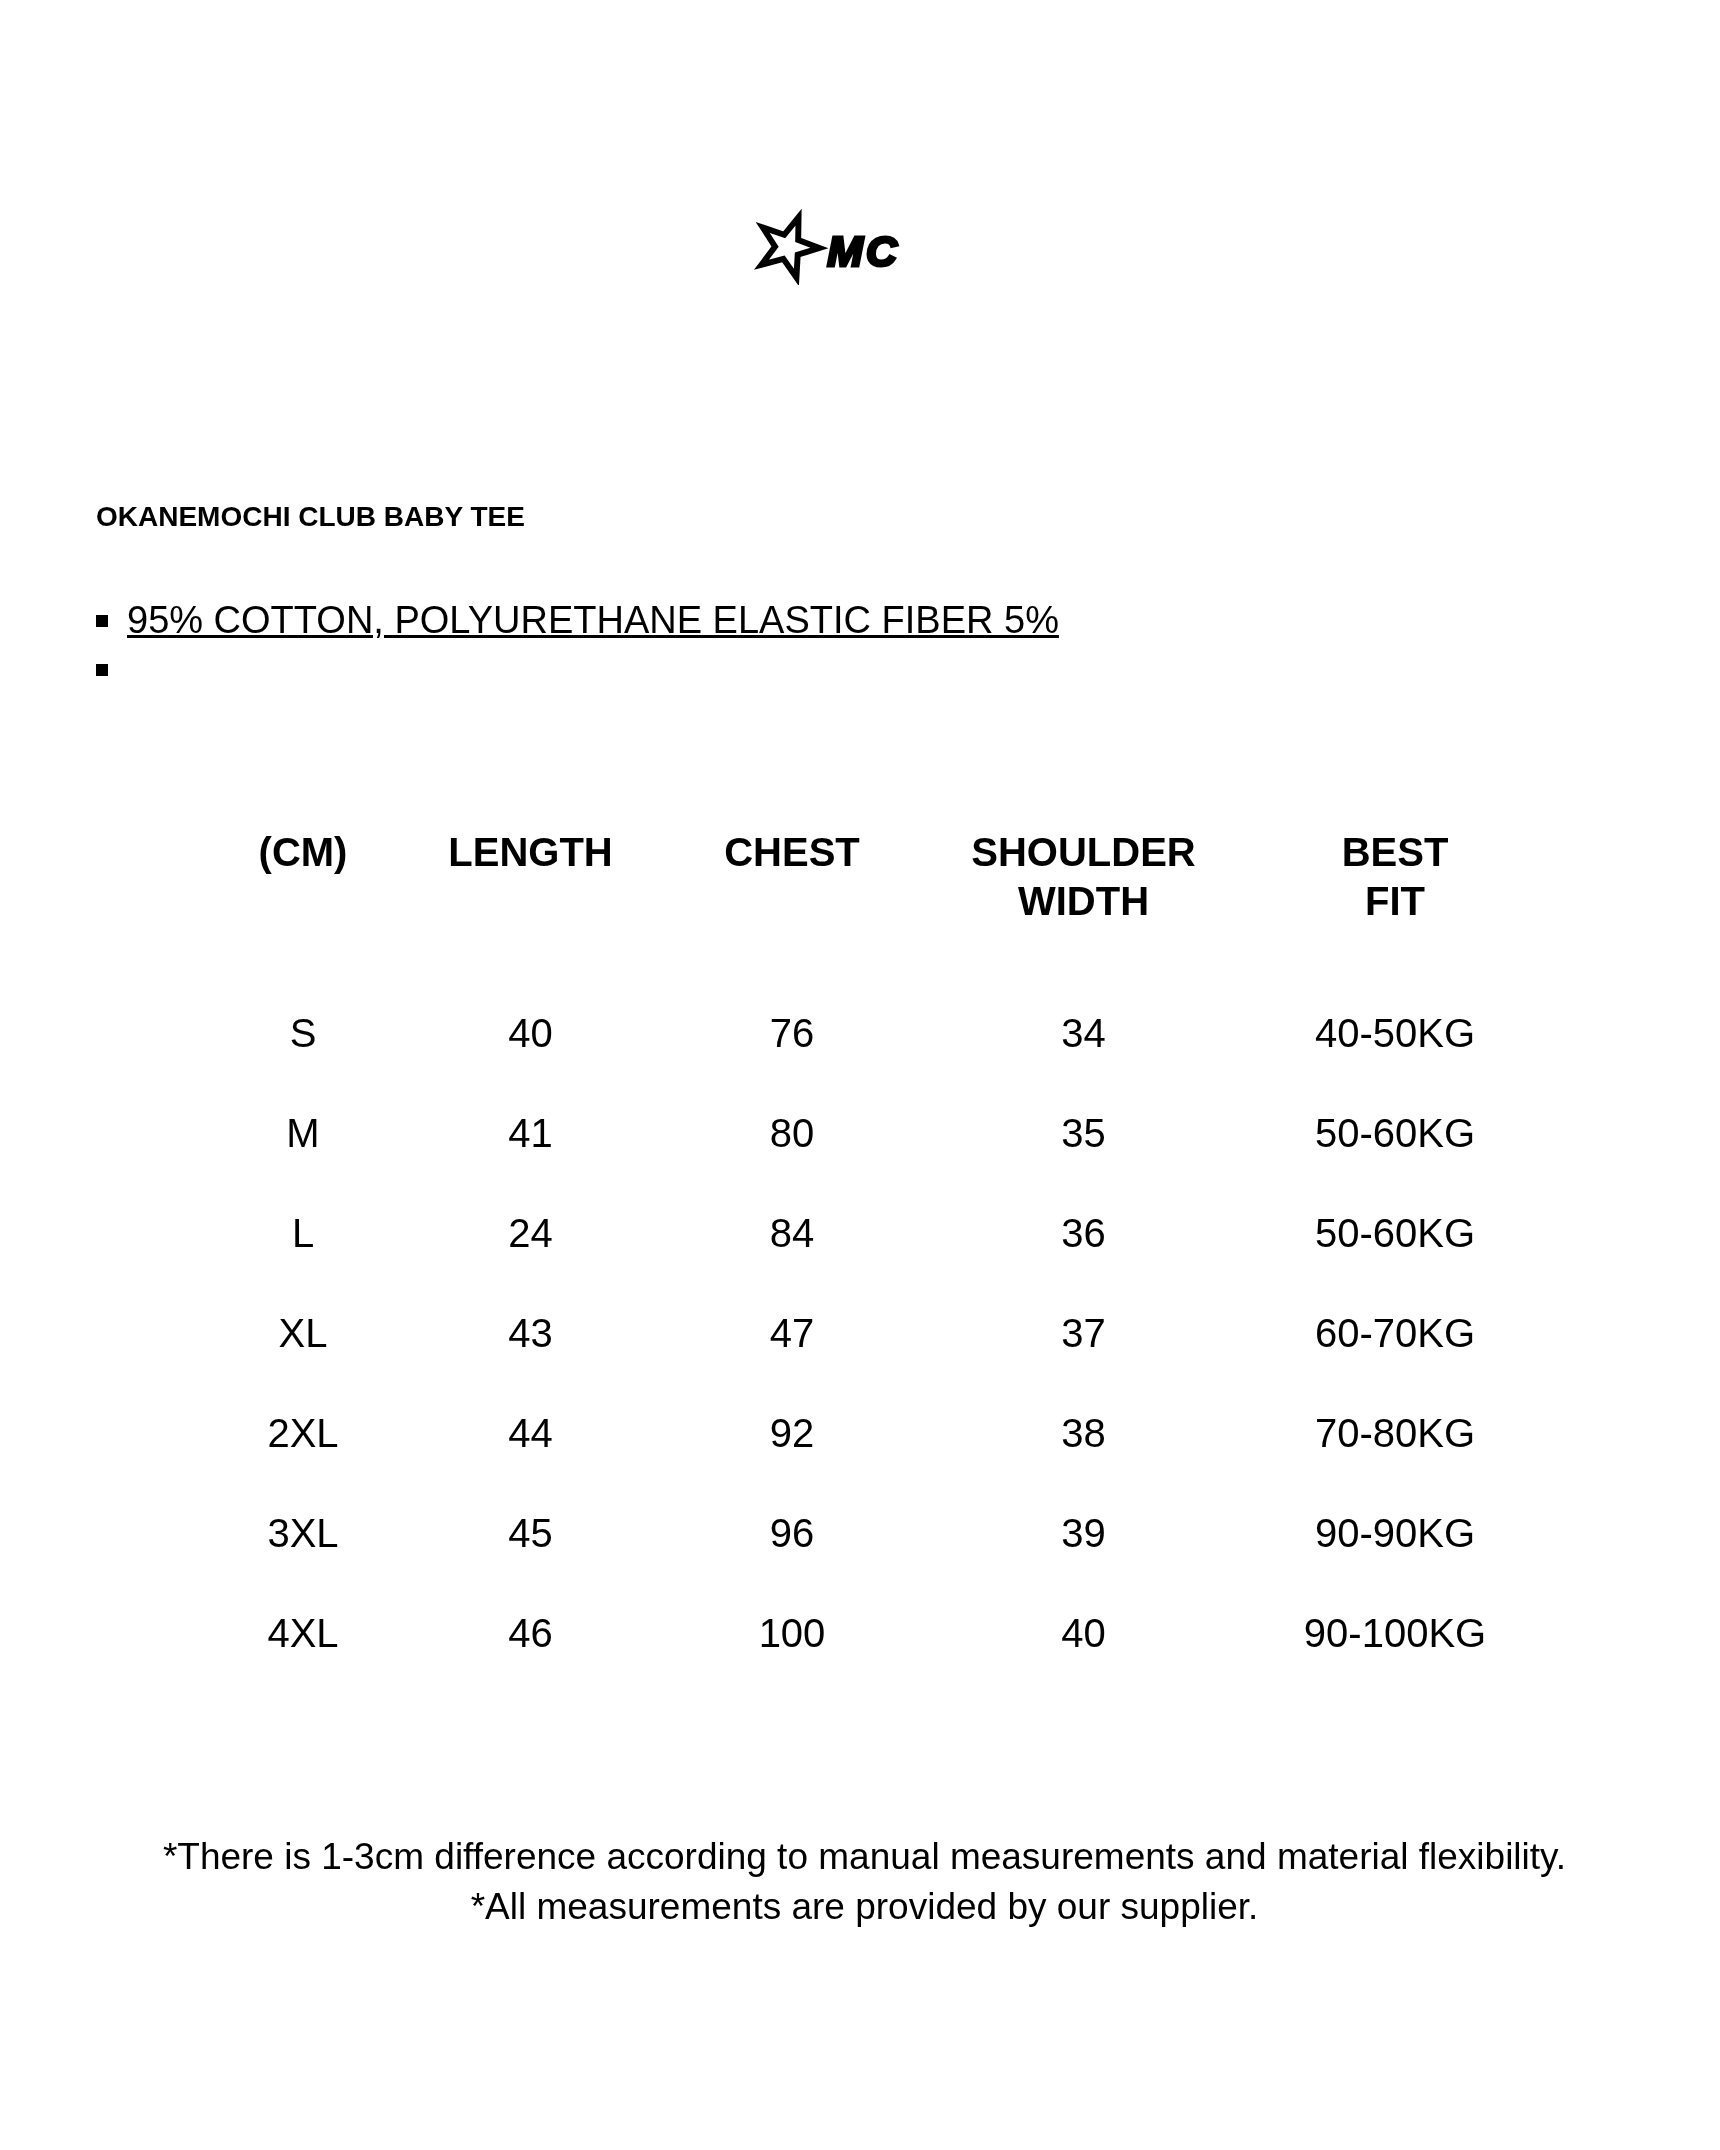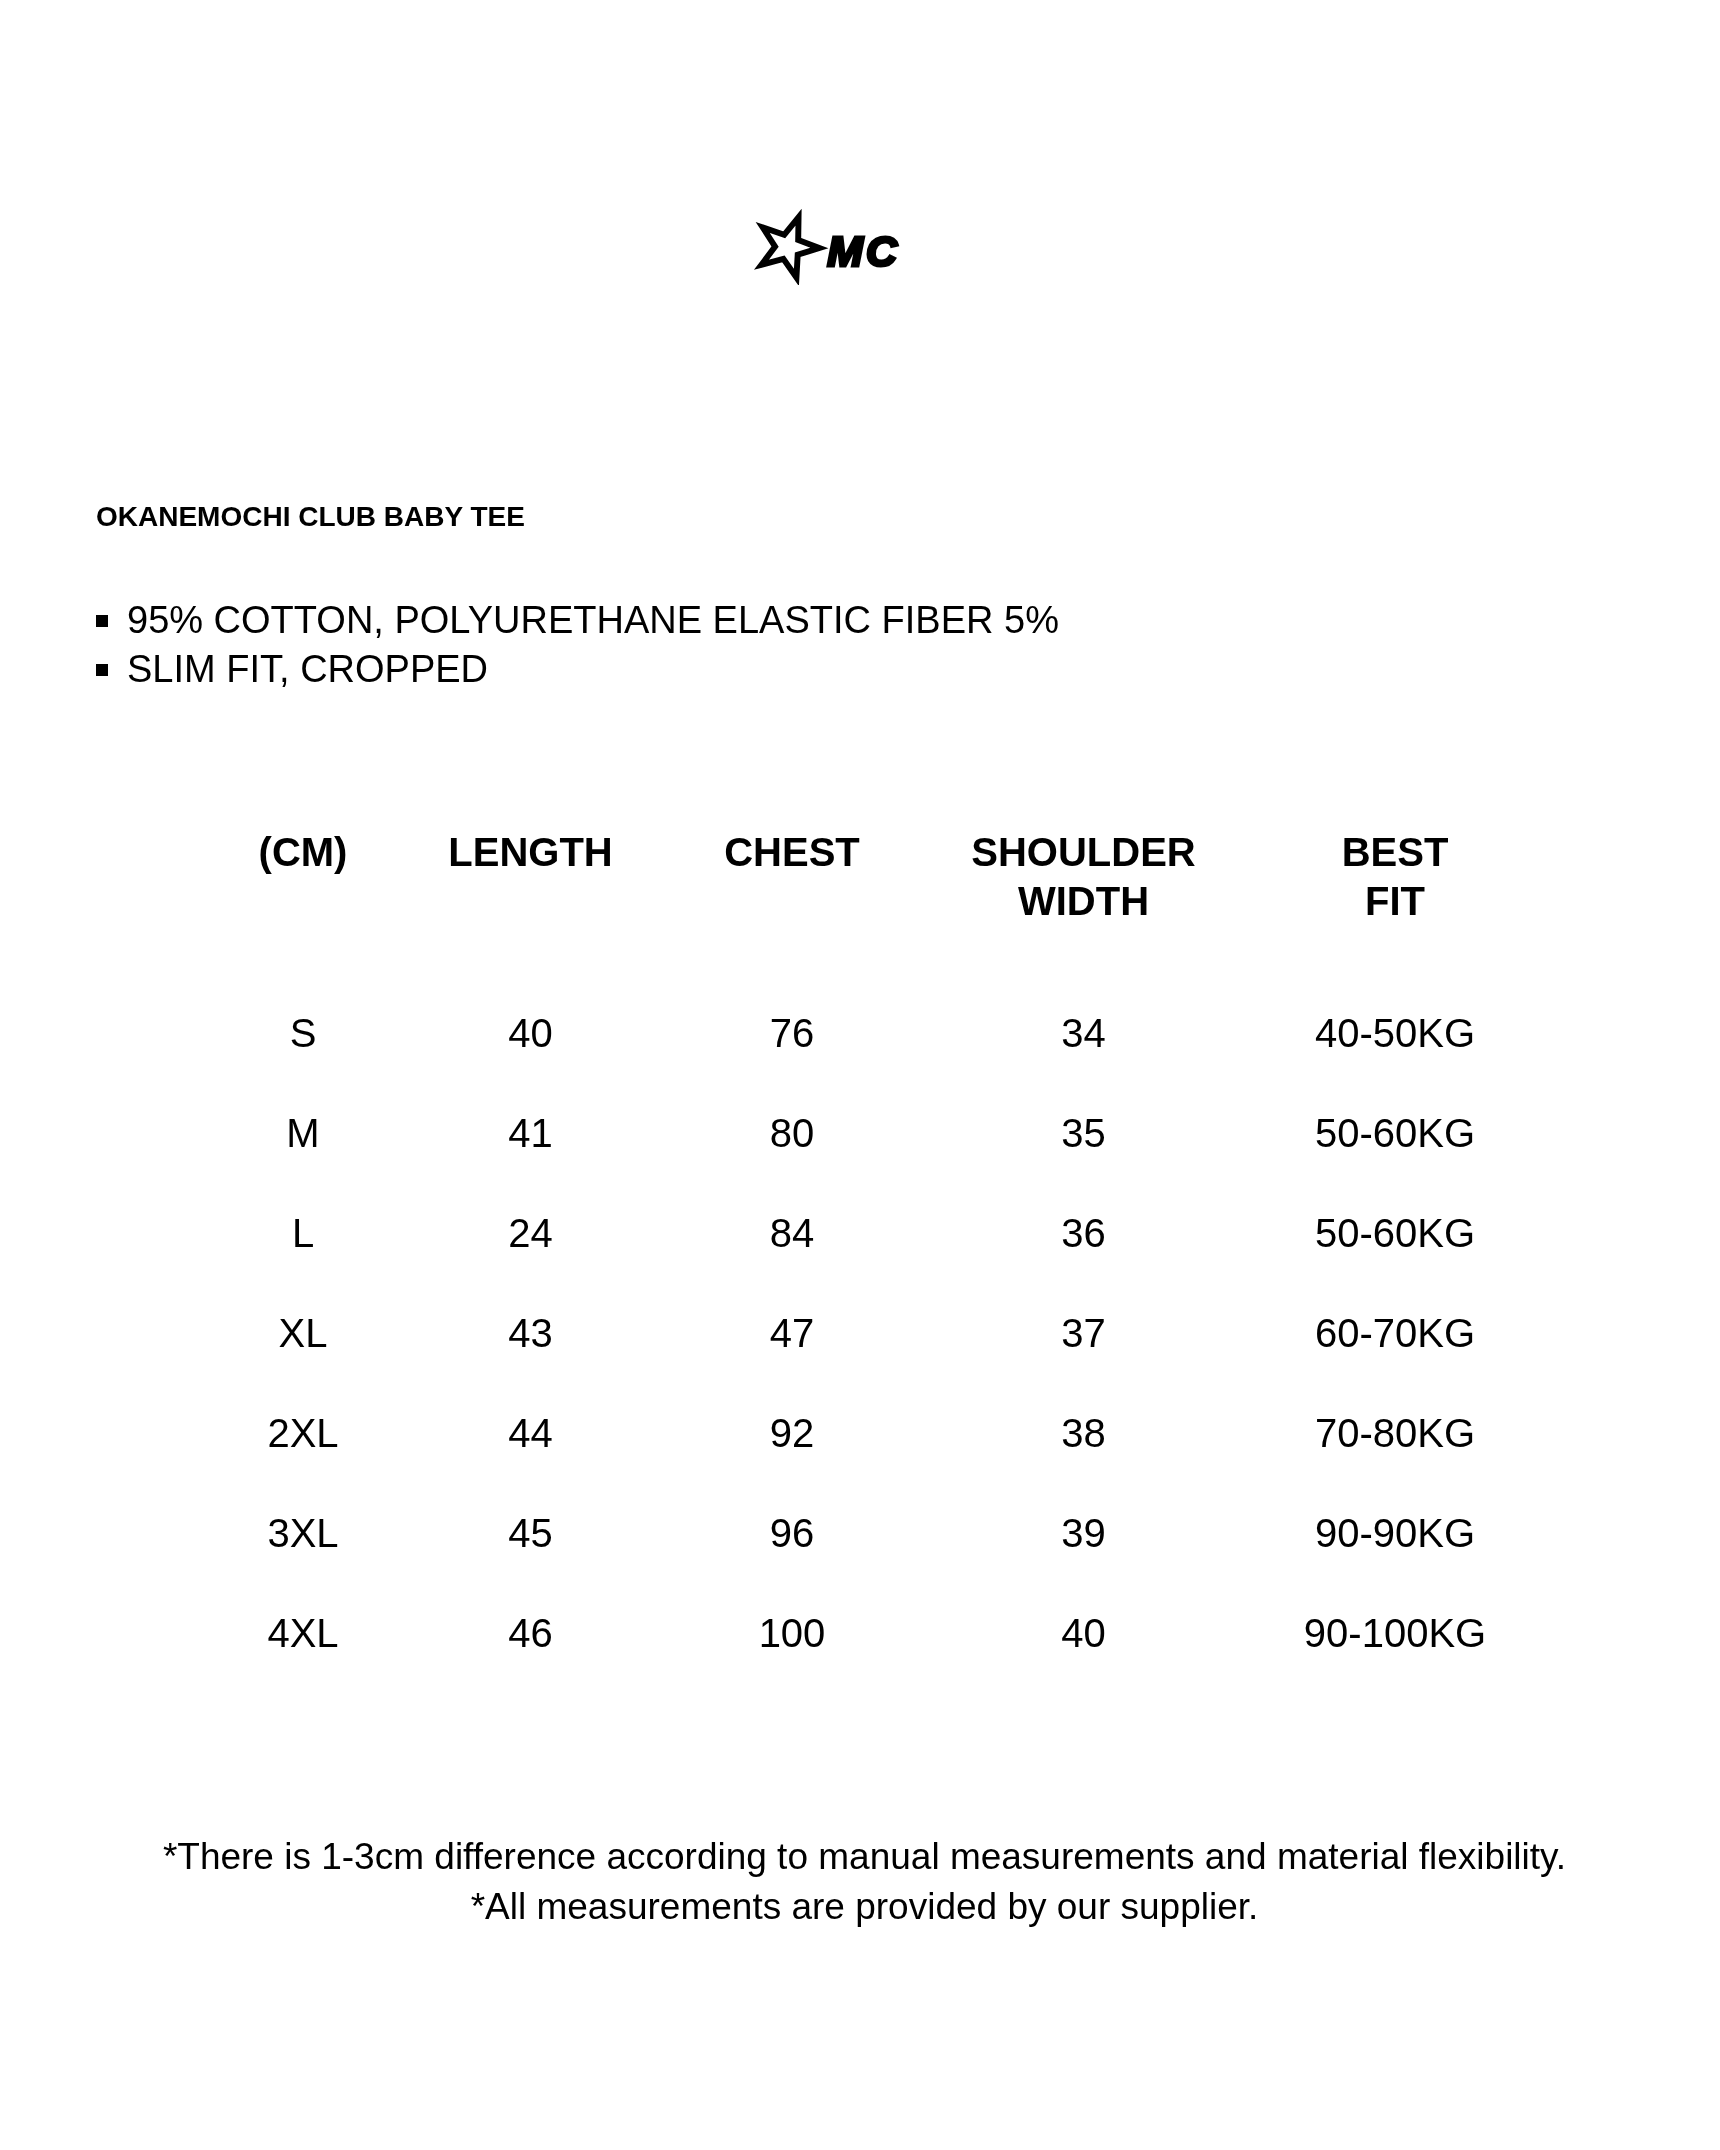--- a/index.html
+++ b/index.html
@@ -42,20 +42,21 @@
     left: 96px;
     top: 596px;
   }
   .feature-line {
     display: flex;
     align-items: center;
     height: 49px;
     font-size: 38px;
     letter-spacing: 0px;
     white-space: nowrap;
+    text-decoration: underline;
   }
   .bullet-square {
     display: inline-block;
     width: 12px;
     height: 12px;
     background: #000000;
     margin-right: 19px;
     flex: 0 0 auto;
   }
 
@@ -112,21 +113,20 @@
 
 <div class="title">OKANEMOCHI CLUB BABY TEE</div>
 
 <div class="features">
   <div class="feature-line">
     <span class="bullet-square"></span>
     <span>95% COTTON, POLYURETHANE ELASTIC FIBER 5%</span>
   </div>
   <div class="feature-line">
     <span class="bullet-square"></span>
-    <span>SLIM FIT, CROPPED</span>
   </div>
 </div>
 
 <table class="size-chart">
   <colgroup>
     <col style="width:208px">
     <col style="width:247px">
     <col style="width:276px">
     <col style="width:307px">
     <col style="width:316px">

